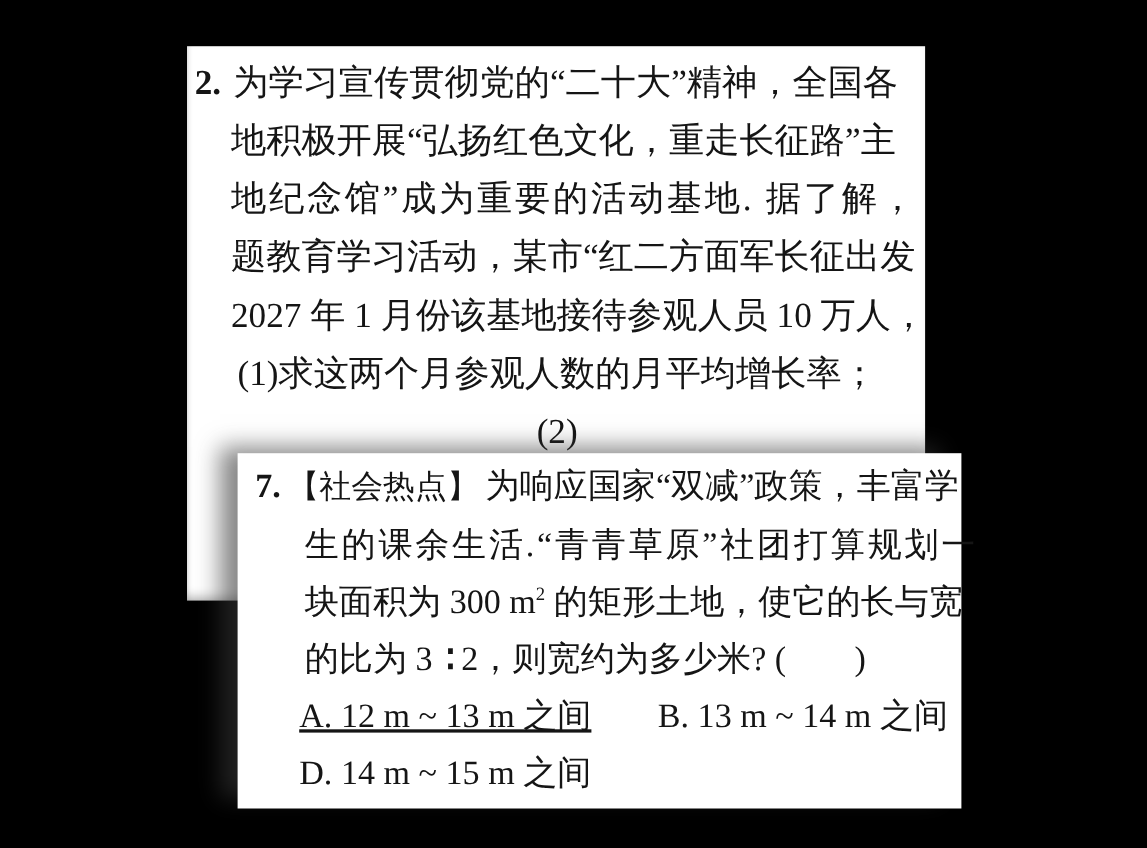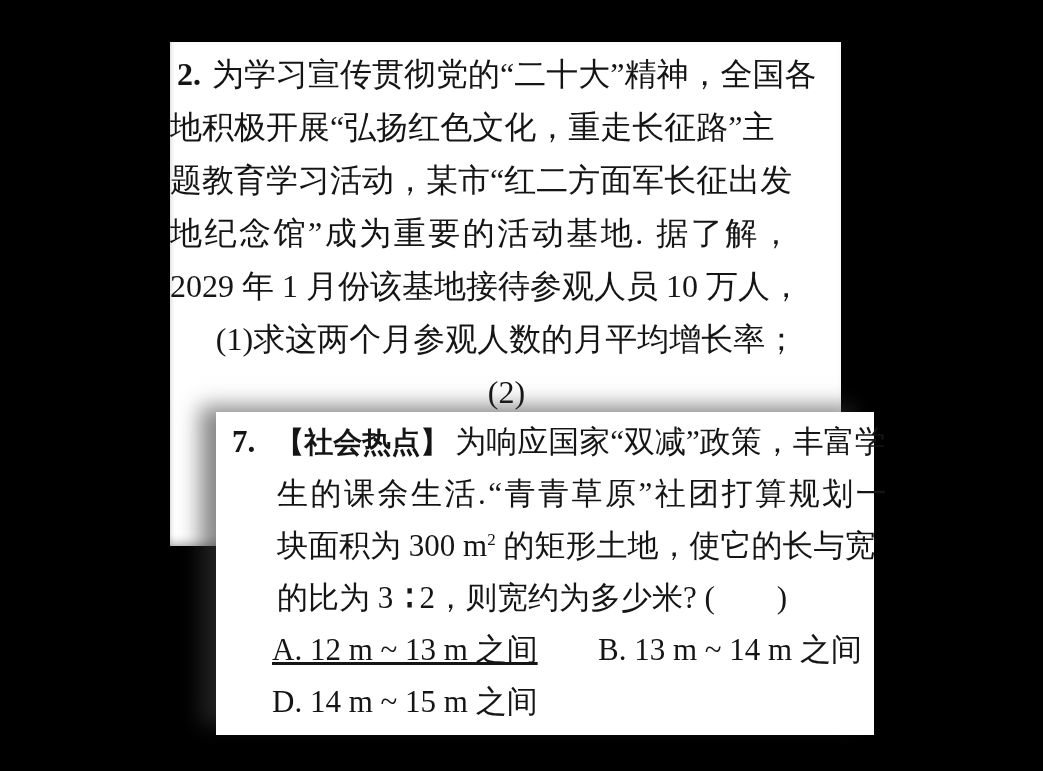--- a/index.html
+++ b/index.html
@@ -39,57 +39,57 @@
     padding-top: 4px;
     box-shadow: -18px -8px 20px -2px rgba(55,55,55,0.60);
   }
   .line {
     white-space: nowrap;
   }
   .card-q2 .line { font-size: 32px; line-height: 53px; }
   .card-q7 .line { font-size: 31px; line-height: 52px; }
 
   .card-q2 .l-first { margin-left: 7px; }
-  .card-q2 .l-body  { }
+  .card-q2 .l-body  { margin-left: 40px; }
   .card-q2 .l-sub   { margin-left: 2px; text-align: center; }
 
   .card-q7 .l-first { margin-left: 16px; }
   .card-q7 .l-body  { margin-left: 61px; }
   .card-q7 .l-options { margin-left: 56px; display: flex; }
 
   .qnum { font-weight: bold; }
   .card-q2 .qnum { margin-right: 11px; }
   .card-q7 .qnum { margin-right: 4px; }
 
   .tag {
-    font-weight: bold;
+    font-weight: normal;
     font-size: 29px;
-    margin: 0 6px 0 16px;
+    margin: 0 6px 0 2px;
   }
   .spread { letter-spacing: 2.5px; }
   .opt-a { display: inline-block; width: 326px; text-decoration: underline; }
   sup.sq {
     font-size: 0.55em;
     vertical-align: super;
     line-height: 0;
   }
 </style>
 </head>
 <body>
 
 <div class="stage">
 
   <section class="card card-q2">
     <div class="line l-first">
       <span class="qnum">2.</span><span>为学习宣传贯彻党的“二十大”精神，全国各</span>
     </div>
     <div class="line l-body">地积极开展“弘扬红色文化，重走长征路”主</div>
+    <div class="line l-body spread">地纪念馆”成为重要的活动基地. 据了解，</div>
     <div class="line l-body">题教育学习活动，某市“红二方面军长征出发</div>
-    <div class="line l-body spread">地纪念馆”成为重要的活动基地. 据了解，</div>
-    <div class="line l-body">2029 年 1 月份该基地接待参观人员 10 万人，</div>
+    <div class="line l-body">2027 年 1 月份该基地接待参观人员 10 万人，</div>
     <div class="line l-sub">(1)求这两个月参观人数的月平均增长率；</div>
     <div class="line l-sub">(2)</div>
   </section>
 
   <section class="card card-q7">
     <div class="line l-first">
       <span class="qnum">7.</span><span class="tag">【社会热点】</span><span>为响应国家“双减”政策，丰富学</span>
     </div>
     <div class="line l-body spread">生的课余生活.“青青草原”社团打算规划一</div>
     <div class="line l-body">

